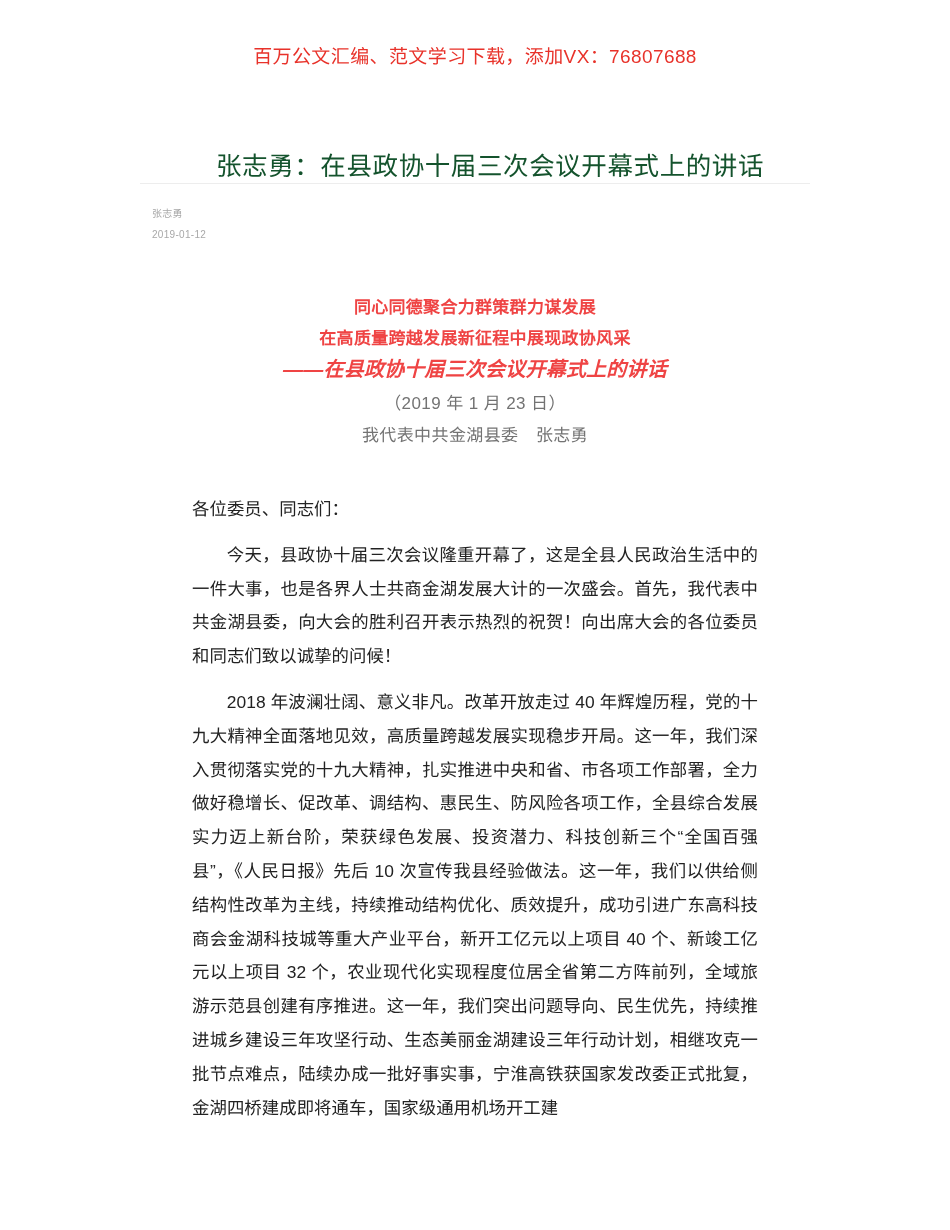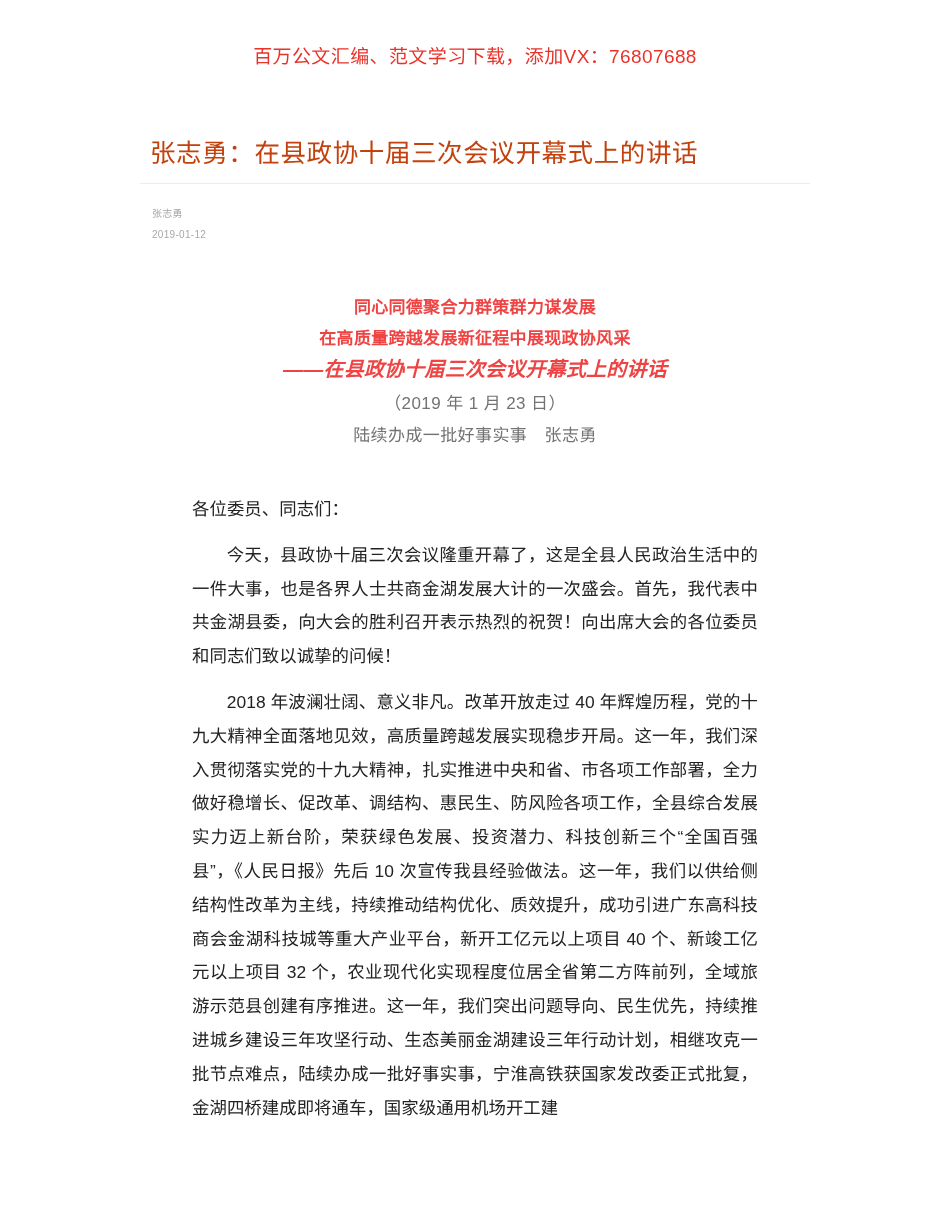--- a/index.html
+++ b/index.html
@@ -34,28 +34,29 @@
     color: #e8322a;
     font-size: 19px;
     letter-spacing: 0.4px;
     line-height: 1.4;
     white-space: nowrap;
   }
 
   
   .article-title {
     position: absolute;
-    top: 118px;
+    top: 131px;
     left: 150px;
     width: 680px;
-    color: #c2410c;
+    color: #14532d;
     font-size: 25.5px;
     line-height: 1.45;
     letter-spacing: 0.6px;
     font-weight: 400;
+    text-align: center;
   }
 
   .title-divider {
     position: absolute;
     top: 183px;
     left: 140px;
     width: 670px;
     height: 1px;
     background: #ededed;
   }
@@ -148,21 +149,21 @@
   </div>
 
   <div class="headline-group">
     <span class="headline-line">同心同德聚合力群策群力谋发展</span>
     <span class="headline-line">在高质量跨越发展新征程中展现政协风采</span>
     <span class="headline-line dash-line">——在县政协十届三次会议开幕式上的讲话</span>
   </div>
 
   <div class="subhead-group">
     <span class="subhead-line">（2019 年 1 月 23 日）</span>
-    <span class="subhead-line">陆续办成一批好事实事　张志勇</span>
+    <span class="subhead-line">我代表中共金湖县委　张志勇</span>
   </div>
 
   <div class="body-block">
     <p class="body-para">各位委员、同志们：</p>
     <p class="body-para indent">今天，县政协十届三次会议隆重开幕了，这是全县人民政治生活中的一件大事，也是各界人士共商金湖发展大计的一次盛会。首先，我代表中共金湖县委，向大会的胜利召开表示热烈的祝贺！向出席大会的各位委员和同志们致以诚挚的问候！</p>
     <p class="body-para indent">2018 年波澜壮阔、意义非凡。改革开放走过 40 年辉煌历程，党的十九大精神全面落地见效，高质量跨越发展实现稳步开局。这一年，我们深入贯彻落实党的十九大精神，扎实推进中央和省、市各项工作部署，全力做好稳增长、促改革、调结构、惠民生、防风险各项工作，全县综合发展实力迈上新台阶，荣获绿色发展、投资潜力、科技创新三个“全国百强县”，《人民日报》先后 10 次宣传我县经验做法。这一年，我们以供给侧结构性改革为主线，持续推动结构优化、质效提升，成功引进广东高科技商会金湖科技城等重大产业平台，新开工亿元以上项目 40 个、新竣工亿元以上项目 32 个，农业现代化实现程度位居全省第二方阵前列，全域旅游示范县创建有序推进。这一年，我们突出问题导向、民生优先，持续推进城乡建设三年攻坚行动、生态美丽金湖建设三年行动计划，相继攻克一批节点难点，陆续办成一批好事实事，宁淮高铁获国家发改委正式批复，金湖四桥建成即将通车，国家级通用机场开工建</p>
   </div>
 
 </div>
 

